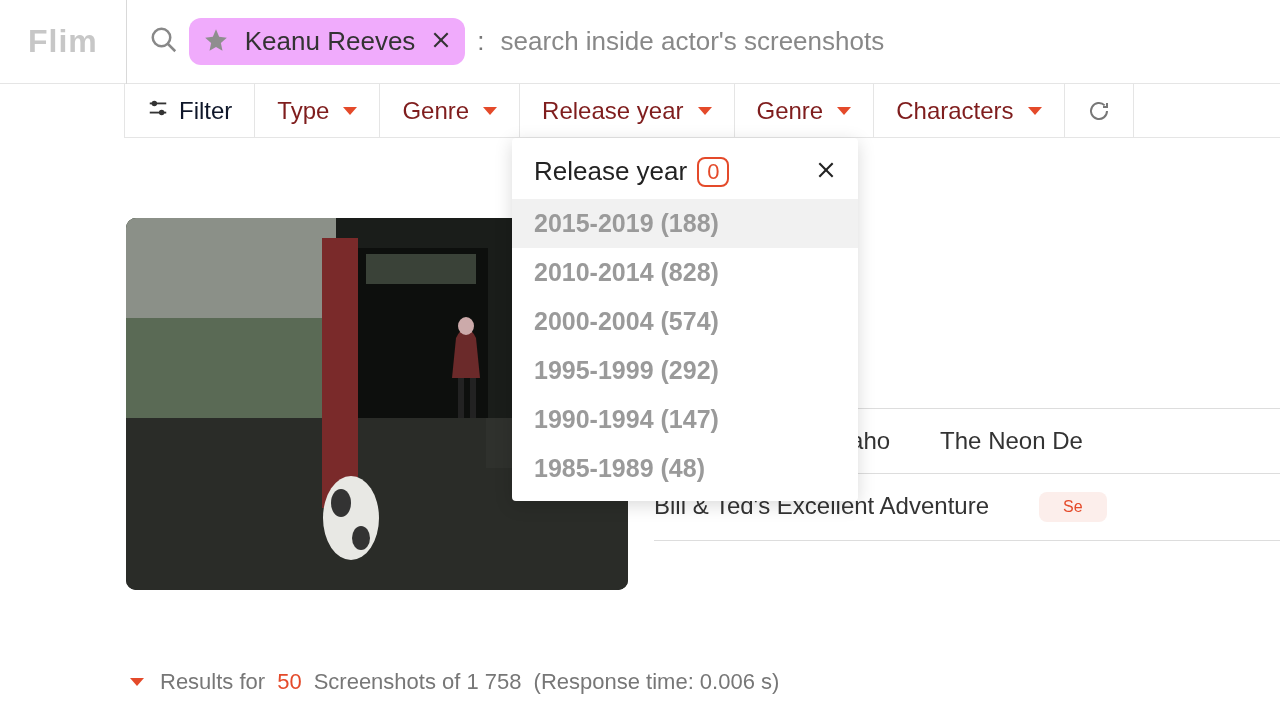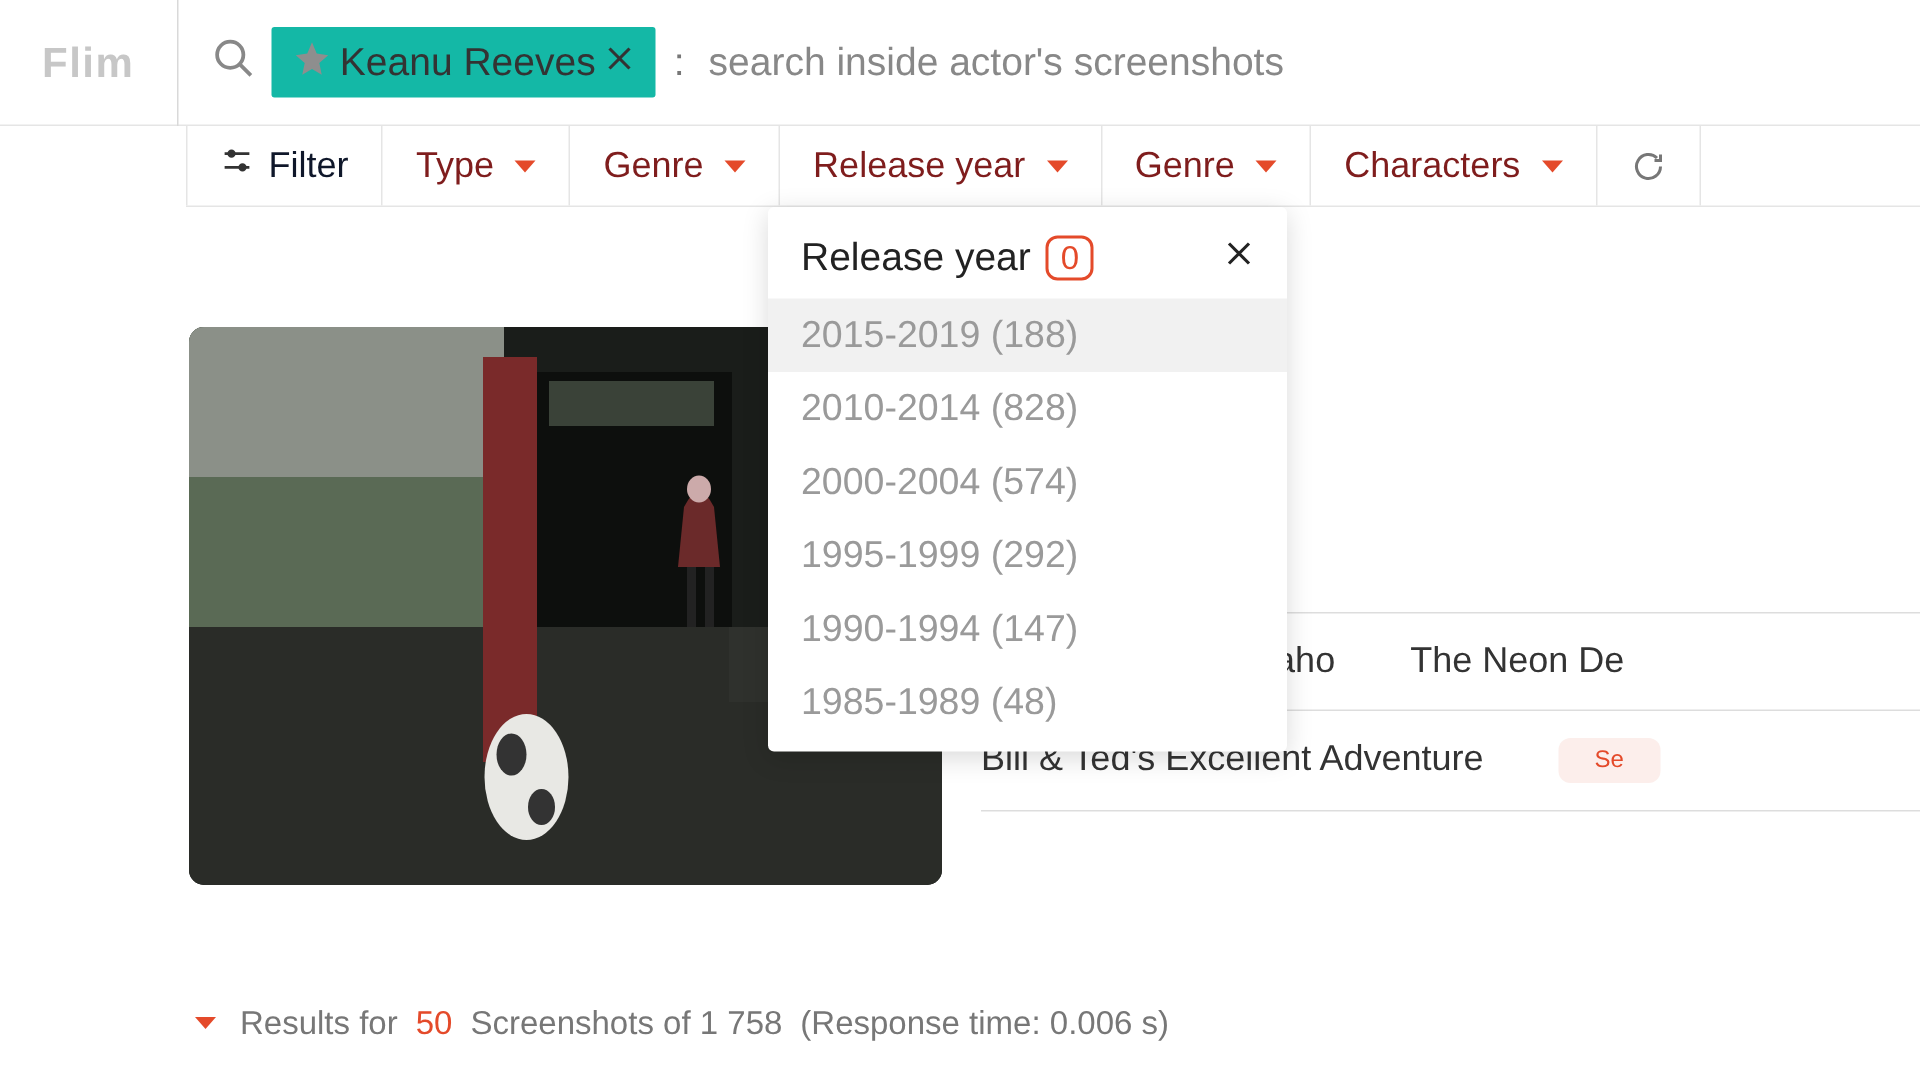--- a/index.html
+++ b/index.html
@@ -1,22 +1,22 @@
 <!DOCTYPE html>
 <html><head>
 <meta charset="utf-8">
 <style>
   * { box-sizing: border-box; margin: 0; padding: 0; }
   body { font-family: -apple-system, Helvetica, Arial, sans-serif; background: #fff; color: #222; width: 1280px; height: 726px; overflow: hidden; }
   .topbar { display: flex; align-items: center; height: 84px; border-bottom: 1px solid #e5e5e5; }
-  .logo { font-size: 28px; font-weight: 700; color: #c7c7c7; padding: 0 28px; letter-spacing: 1px; }
+  .logo { font-size: 32px; font-weight: 700; color: #c7c7c7; padding: 0 28px; letter-spacing: 1px; }
   .vdiv { width: 1px; height: 84px; background: #d9d9d9; }
   .search-wrap { display: flex; align-items: center; padding-left: 22px; gap: 10px; }
   .search-icon svg { width: 30px; height: 30px; stroke: #888; fill: none; stroke-width: 2; }
-  .chip { display: flex; align-items: center; background: #14b8a6; border-radius: 2px; padding: 8px 14px; gap: 6px; }
+  .chip { display: flex; align-items: center; background: #f0abfc; border-radius: 12px; padding: 8px 14px; gap: 16px; }
   .chip .star svg { width: 26px; height: 26px; fill: #8e8e8e; }
   .chip-label { font-size: 26px; color: #333; }
   .chip .close svg { width: 20px; height: 20px; stroke: #333; stroke-width: 2.5; fill: none; }
   .colon { font-size: 26px; color: #777; margin: 0 6px 0 2px; }
   .search-input { border: none; outline: none; font-size: 26px; color: #333; width: 520px; }
   .search-input::placeholder { color: #888; }
   .filterbar { display: flex; height: 54px; border-bottom: 1px solid #e5e5e5; margin-left: 124px; }
   .filterbar > div { display: flex; align-items: center; gap: 10px; padding: 0 22px; border-right: 1px solid #e5e5e5; font-size: 24px; color: #7f1d1d; cursor: pointer; }
   .filterbar .filter-label { border-left: 1px solid #e5e5e5; color: #0f172a; }
   .filter-icon svg { width: 22px; height: 22px; stroke: #333; fill: none; stroke-width: 2; }
@@ -29,21 +29,21 @@
   .actor-name { font-size: 52px; color: #333; margin-bottom: 70px; }
   .filmo-label { font-size: 22px; color: #8a8a8a; letter-spacing: 2px; position: absolute; left: 654px; top: 338px; }
   .filmo-row { display: flex; border-bottom: 1px solid #ddd; padding: 18px 0; gap: 50px; font-size: 24px; color: #333; }
   .filmo-row.first { border-top: 1px solid #ddd; margin-top: 40px; }
   .see-pill { background: #fceeeb; color: #e44a2a; border-radius: 8px; padding: 6px 24px; font-size: 16px; }
   .dropdown { position: absolute; left: 512px; top: 0; width: 346px; background: #fff; border-radius: 4px; box-shadow: 0 4px 18px rgba(0,0,0,0.15); z-index: 10; padding-bottom: 8px; }
   .dd-header { display: flex; align-items: center; justify-content: space-between; padding: 18px 22px 12px 22px; }
   .dd-title { font-size: 26px; color: #222; display: flex; align-items: center; gap: 10px; }
   .dd-count { border: 2px solid #e44a2a; color: #e44a2a; border-radius: 8px; padding: 0 8px; font-size: 22px; }
   .dd-close svg { width: 20px; height: 20px; stroke: #222; stroke-width: 2.5; fill: none; }
-  .dd-item { padding: 10px 22px; font-size: 25px; color: #9a9a9a; cursor: pointer; }
+  .dd-item { padding: 10px 22px; font-size: 25px; color: #9a9a9a; cursor: pointer; font-weight: bold; }
   .dd-item.hover { background: #f1f1f1; }
   .results { position: absolute; left: 126px; top: 669px; display: flex; align-items: center; gap: 12px; font-size: 22px; color: #777; }
   .results .caret { margin-right: 4px; }
   .accent { color: #e44a2a; }
 </style>
 </head>
 <body>
 
 <div class="topbar">
   <div class="logo">Flim</div>

